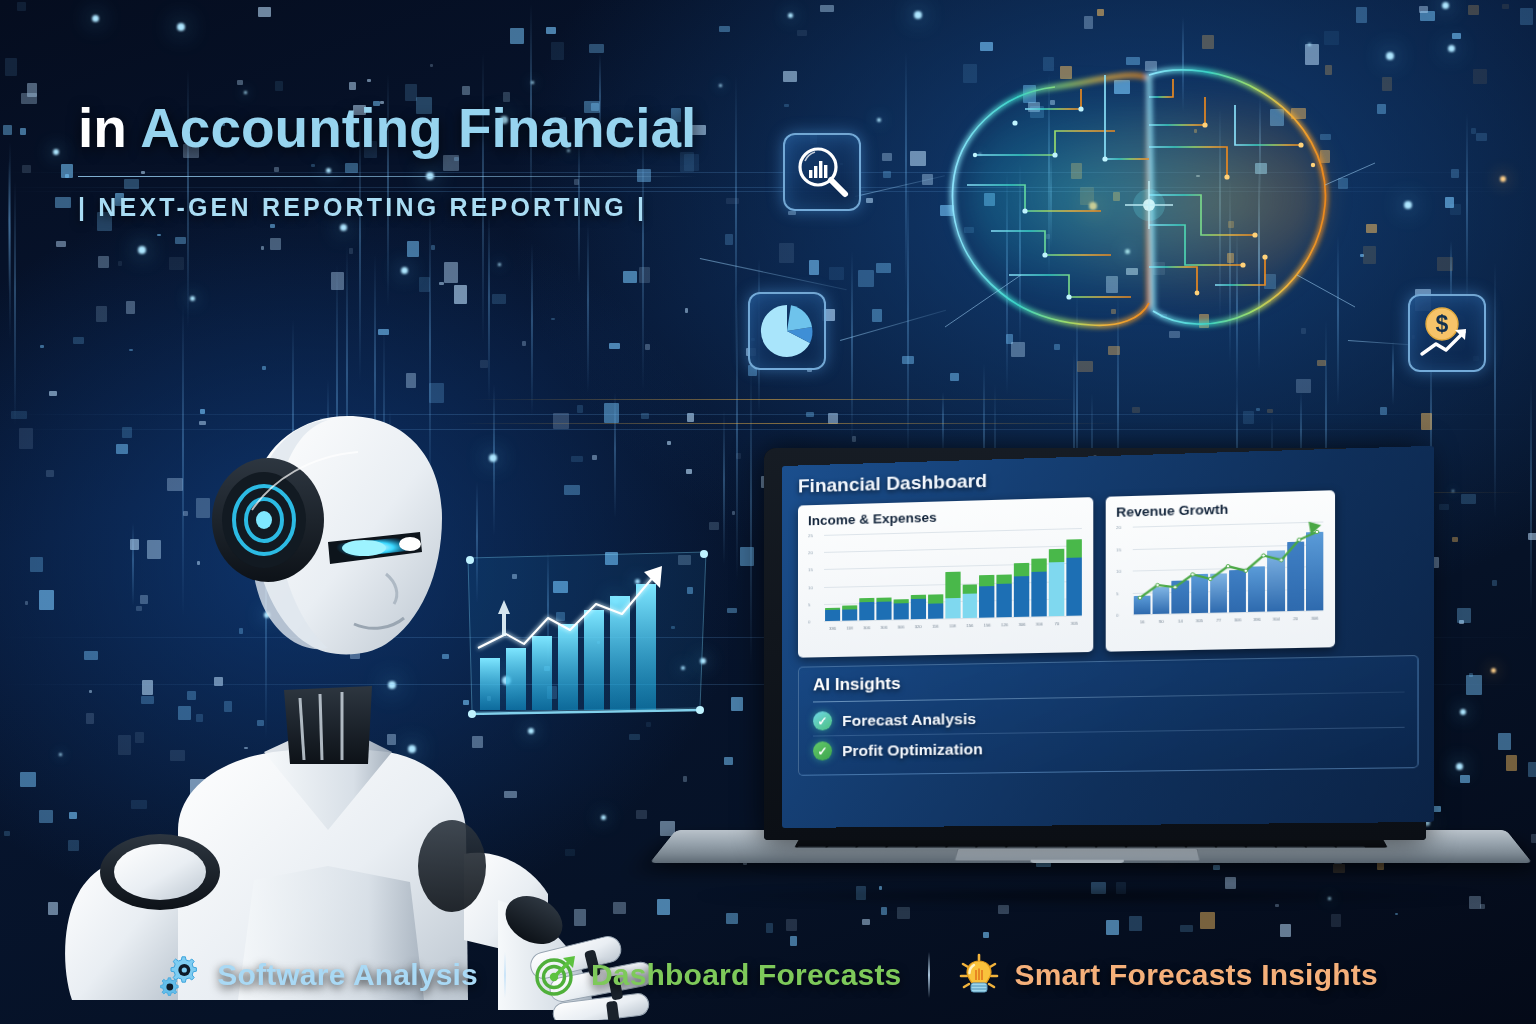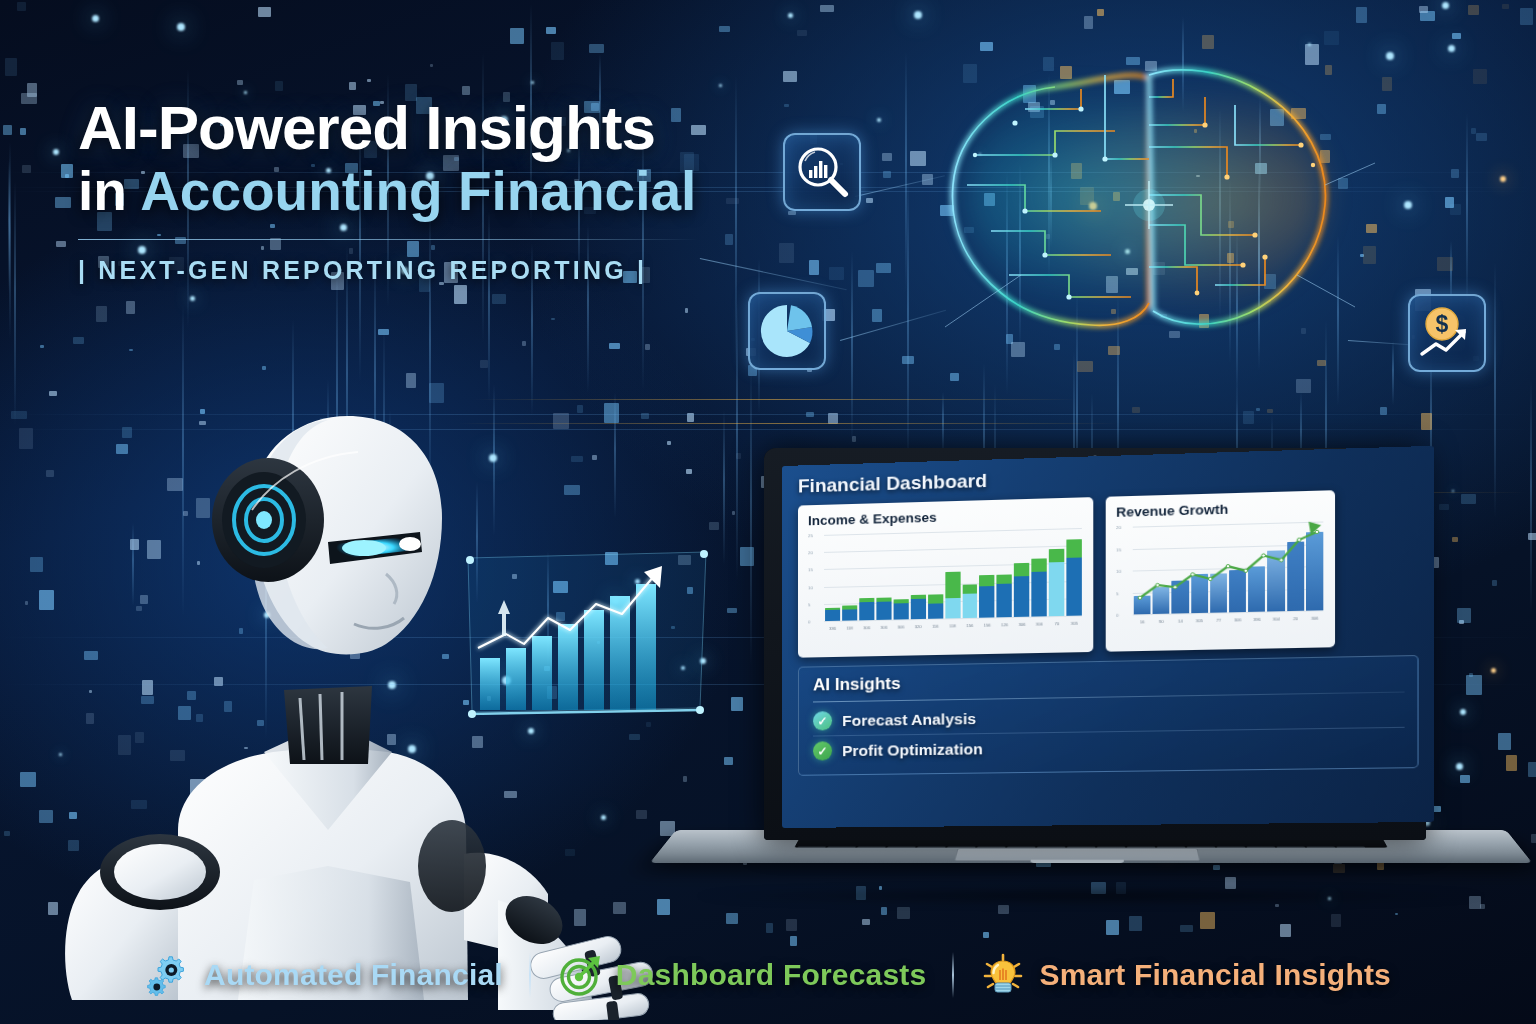--- a/index.html
+++ b/index.html
@@ -690,21 +690,20 @@
       <div class="hline" style="top:429px"></div>
       <div class="hline" style="top:191px"></div>
       <div class="hline" style="top:637px"></div>
       <div class="hline" style="top:172px"></div>
       <div class="goldline" style="left:779px;top:492px;width:747px"></div>
       <div class="goldline" style="left:458px;top:423px;width:659px"></div>
       <div class="goldline" style="left:473px;top:399px;width:605px"></div>
     </div>
 
   <div id="headline">
-    <div class="h1">AI-Powered Insights</div>
     <div class="h2">
       <span class="w">in </span><span class="b">Accounting Financial</span>
     </div>
     <div class="rule"></div>
     <div class="kicker">| NEXT-GEN REPORTING REPORTING |</div>
   </div>
 
   <div id="brain">
     <div class="bglow"></div>
     <svg viewBox="0 0 470 320" width="470" height="320">
@@ -1081,21 +1080,21 @@
             <path d="M28 8 l3.2 1 2.6-2 2.4 2.4-2 2.6 1 3.2 3.2.6v3.4l-3.2.6-1 3.2 2 2.6-2.4 2.4-2.6-2-3.2 1-.6 3.2h-3.4l-.6-3.2-3.2-1-2.6 2-2.4-2.4 2-2.6-1-3.2-3.2-.6v-3.4l3.2-.6 1-3.2-2-2.6 2.4-2.4 2.6 2 3.2-1 .6-3.2h3.4z"></path>
           </g>
           <circle cx="26.3" cy="18" r="6" fill="#0d1a28"></circle>
           <circle cx="26.3" cy="18" r="2.6" fill="#7ecdf2"></circle>
           <g fill="#63bdea" stroke="#3ea5dd" stroke-width=".8">
             <path d="M13 28 l2.2.7 1.8-1.4 1.7 1.7-1.4 1.8.7 2.2 2.2.4v2.4l-2.2.4-.7 2.2 1.4 1.8-1.7 1.7-1.8-1.4-2.2.7-.4 2.2h-2.4l-.4-2.2-2.2-.7-1.8 1.4-1.7-1.7 1.4-1.8-.7-2.2-2.2-.4v-2.4l2.2-.4.7-2.2-1.4-1.8 1.7-1.7 1.8 1.4 2.2-.7.4-2.2h2.4z"></path>
           </g>
           <circle cx="11.8" cy="35" r="3.4" fill="#0d1a28"></circle>
         </svg>
       </div>
-      <div class="lbl" style="color:#a9d9f5">Automated Financial</div>
+      <div class="lbl" style="color:#a9d9f5">Software Analysis</div>
     </div>
 
     <div class="sep"></div>
 
     <div class="feat">
       <div class="fic">
         <svg viewBox="0 0 46 46" width="46" height="46">
           <g fill="none" stroke="#4fb03a" stroke-width="3.4">
             <circle cx="22" cy="25" r="17"></circle>
             <circle cx="22" cy="25" r="10.5"></circle>
@@ -1129,16 +1128,16 @@
               <path d="M23 28 L23 16.5"></path>
               <path d="M26 28 L26 18"></path>
           </g>
           <rect x="15" y="31" width="16" height="9" rx="2.5" fill="#9fd6ea" stroke="#5f9fc0" stroke-width="1"></rect>
           <g stroke="#5f9fc0" stroke-width="1.2">
             <path d="M15 34 H31"></path>
               <path d="M15 37 H31"></path>
           </g>
         </svg>
       </div>
-      <div class="lbl" style="color:#f5b07a">Smart Financial Insights</div>
+      <div class="lbl" style="color:#f5b07a">Smart Forecasts Insights</div>
     </div>
   </div>
 </div>
 
 </body></html>

